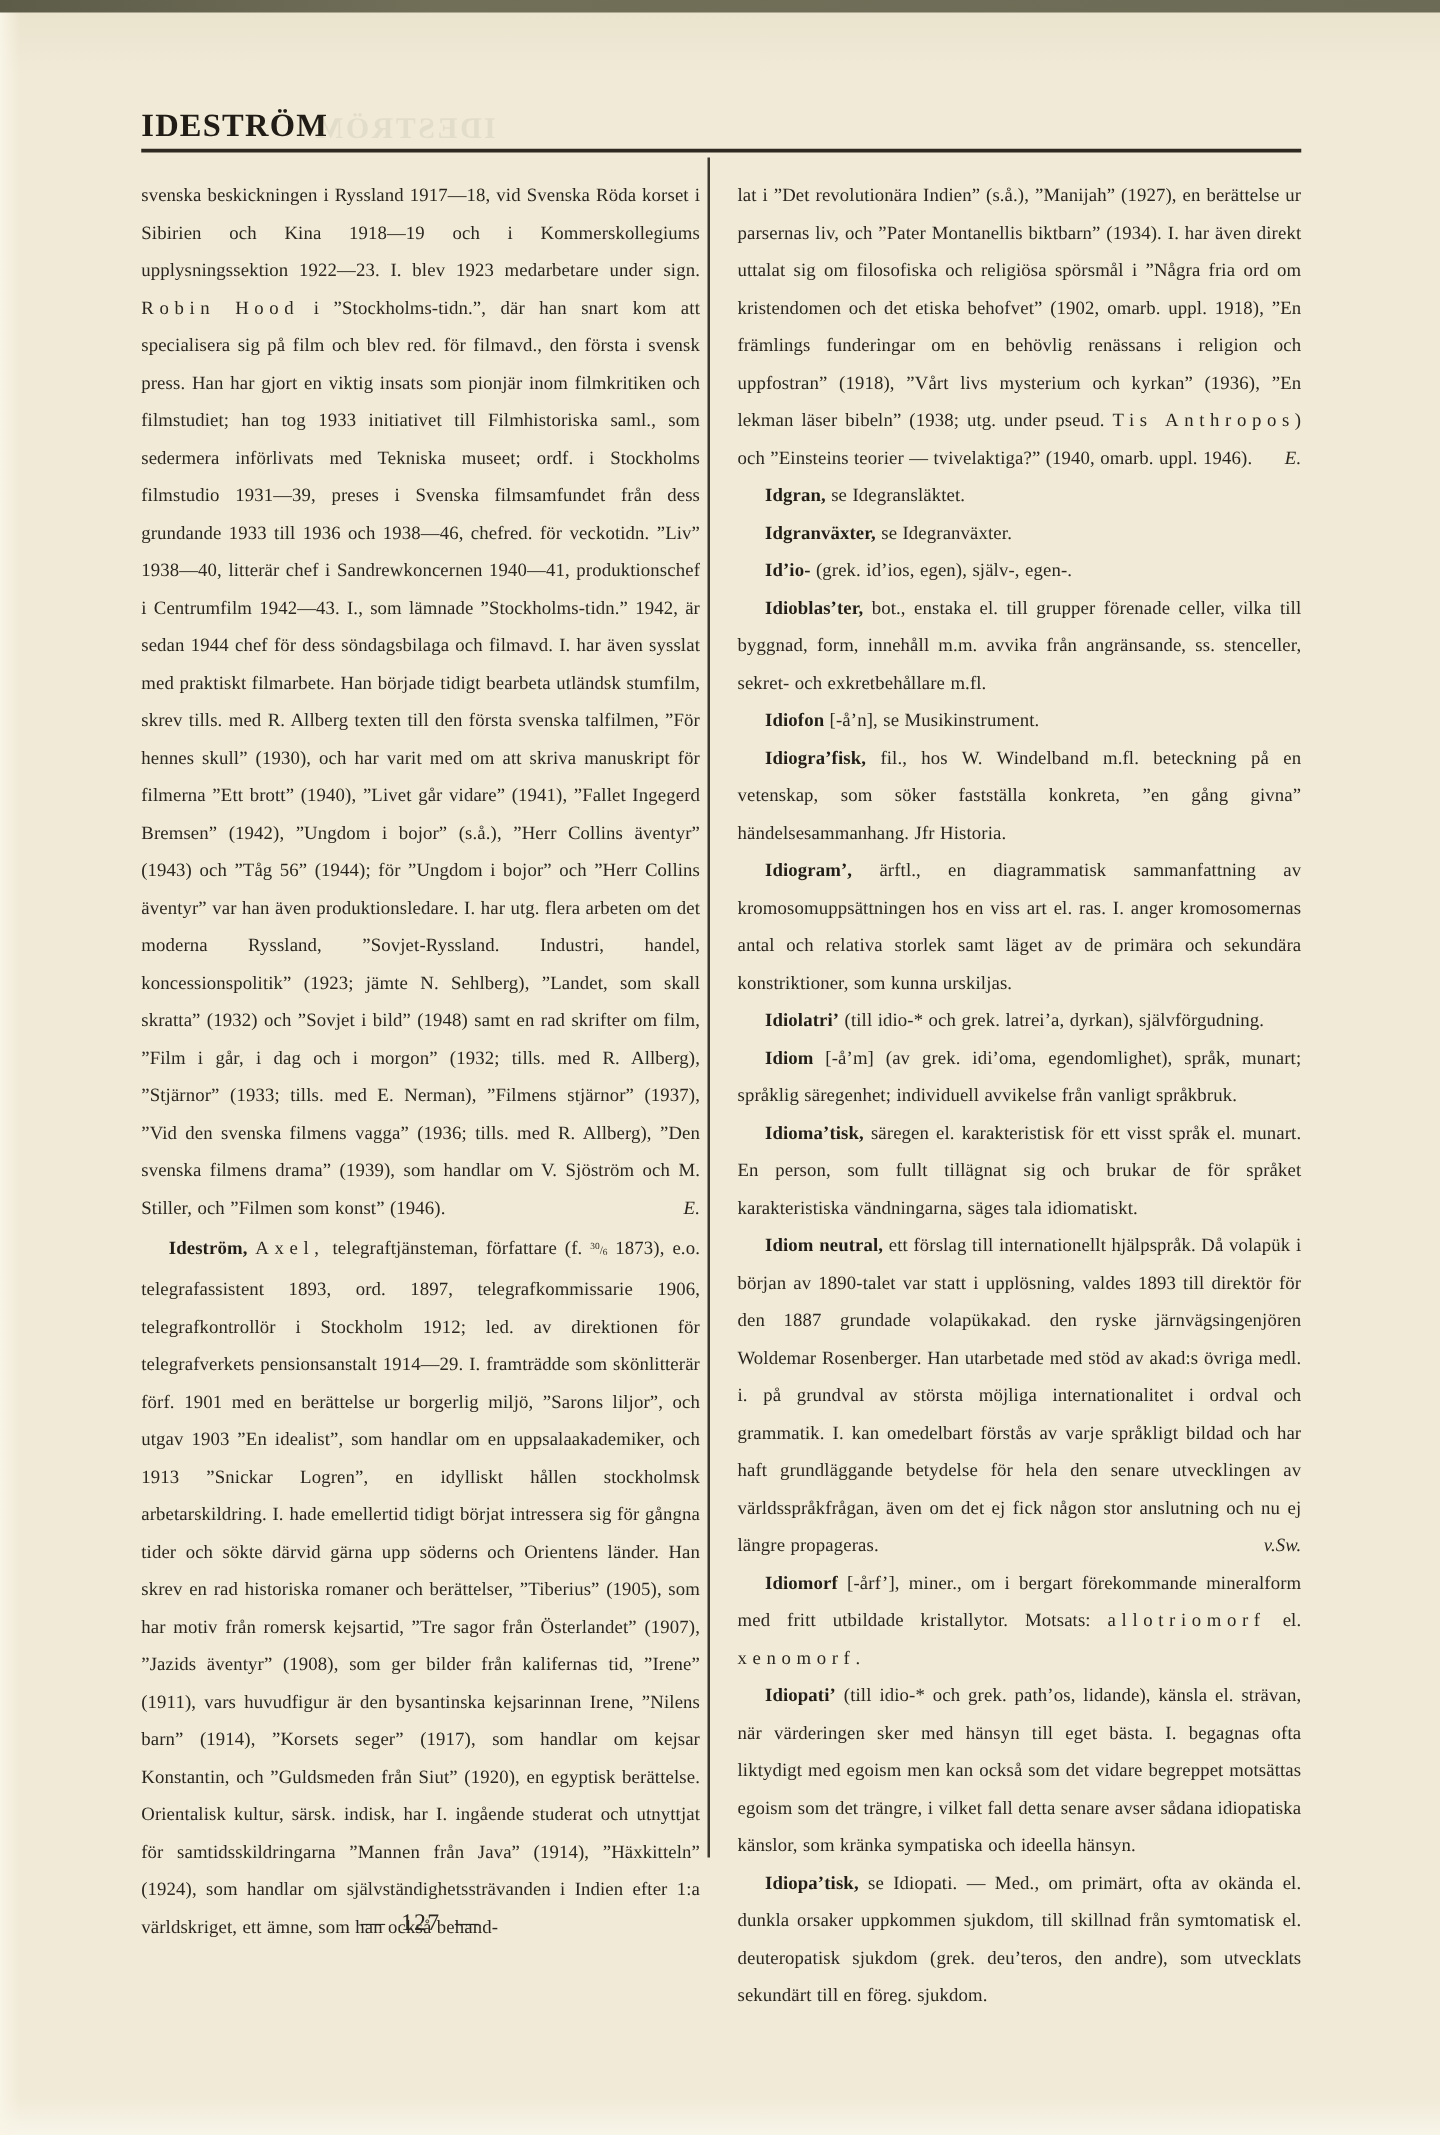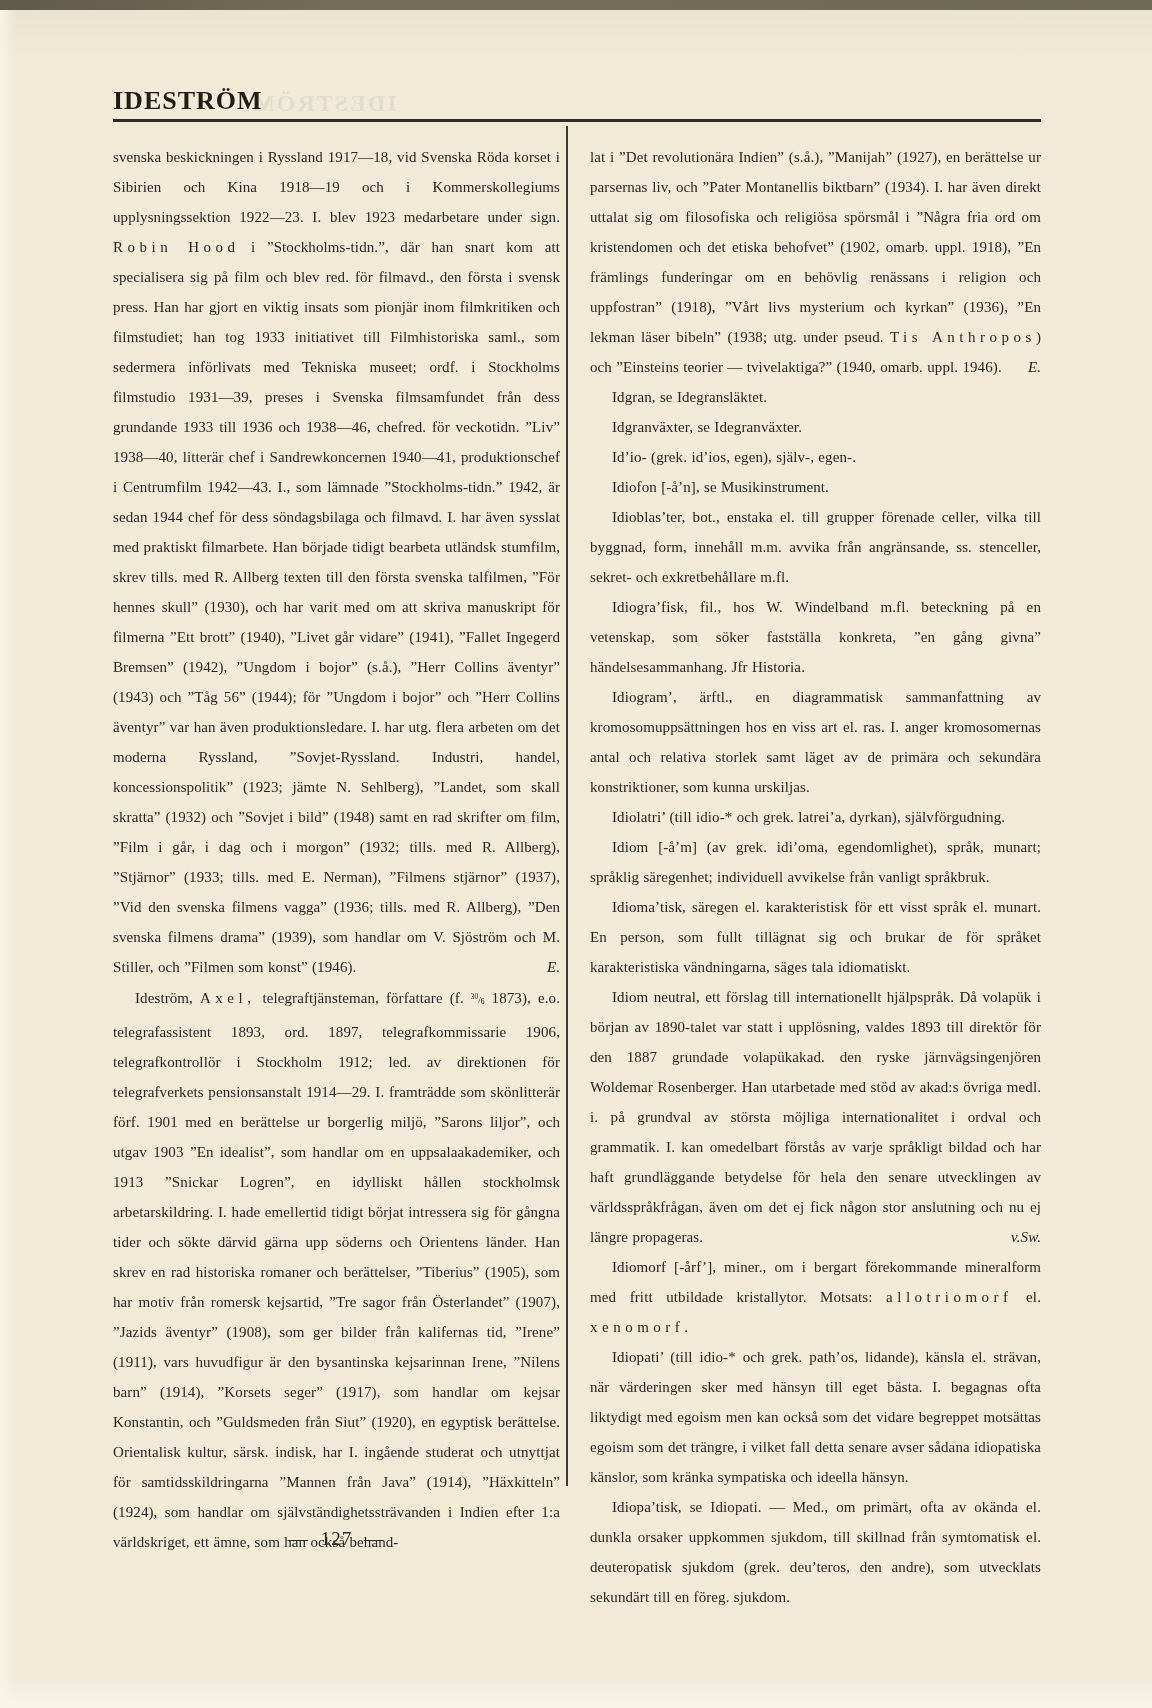--- a/index.html
+++ b/index.html
@@ -43,21 +43,21 @@
     font-size:15px;line-height:30px;
   }
   .col-left{left:113px;width:447px;}
   .col-right{left:590px;width:451px;}
   .para{
     margin:0;text-align:justify;
     word-spacing:0.03em;letter-spacing:0.1px;
     hyphens:none;
   }
   .para.indent{text-indent:22px;}
-  .b{font-weight:400;color:#221e17;}
+  .b{font-weight:700;color:#221e17;}
   .i{}
   .sp{letter-spacing:0.3em;}
   .sig{float:right;font-style:italic;padding-left:10px;}
   .frac{font-size:0.6em;letter-spacing:0;}
   .frac sup{vertical-align:0.55em;}
   .frac sub{vertical-align:-0.15em;}
   .page-number{
     position:absolute;text-align:center;
     font-size:19px;letter-spacing:1px;color:#2b2720;
     word-spacing:6px;
@@ -79,22 +79,22 @@
 
   <div class="col col-left">
       <p class="para"><span>svenska beskickningen i Ryssland 1917—18, vid Svenska Röda korset i Sibirien och Kina 1918—19 och i Kommerskollegiums upplysningssektion 1922—23. I. blev 1923 medarbetare under sign. </span><span class="sp">Robin Hood</span><span> i ”Stockholms-tidn.”, där han snart kom att specialisera sig på film och blev red. för filmavd., den första i svensk press. Han har gjort en viktig insats som pionjär inom filmkritiken och filmstudiet; han tog 1933 initiativet till Filmhistoriska saml., som sedermera införlivats med Tekniska museet; ordf. i Stockholms filmstudio 1931—39, preses i Svenska filmsamfundet från dess grundande 1933 till 1936 och 1938—46, chefred. för veckotidn. ”Liv” 1938—40, litterär chef i Sandrewkoncernen 1940—41, produktionschef i Centrumfilm 1942—43. I., som lämnade ”Stockholms-tidn.” 1942, är sedan 1944 chef för dess söndagsbilaga och filmavd. I. har även sysslat med praktiskt filmarbete. Han började tidigt bearbeta utländsk stumfilm, skrev tills. med R. Allberg texten till den första svenska talfilmen, ”För hennes skull” (1930), och har varit med om att skriva manuskript för filmerna ”Ett brott” (1940), ”Livet går vidare” (1941), ”Fallet Ingegerd Bremsen” (1942), ”Ungdom i bojor” (s.å.), ”Herr Collins äventyr” (1943) och ”Tåg 56” (1944); för ”Ungdom i bojor” och ”Herr Collins äventyr” var han även produktionsledare. I. har utg. flera arbeten om det moderna Ryssland, ”Sovjet-Ryssland. Industri, handel, koncessionspolitik” (1923; jämte N. Sehlberg), ”Landet, som skall skratta” (1932) och ”Sovjet i bild” (1948) samt en rad skrifter om film, ”Film i går, i dag och i morgon” (1932; tills. med R. Allberg), ”Stjärnor” (1933; tills. med E. Nerman), ”Filmens stjärnor” (1937), ”Vid den svenska filmens vagga” (1936; tills. med R. Allberg), ”Den svenska filmens drama” (1939), som handlar om V. Sjöström och M. Stiller, och ”Filmen som konst” (1946).</span><span class="sig">E.</span></p>
       <p class="para indent"><span class="b">Ideström,</span><span> </span><span class="sp">Axel,</span><span> telegraftjänsteman, författare (f. </span><span class="frac"><sup>30</sup>/<sub>6</sub></span><span> 1873), e.o. telegrafassistent 1893, ord. 1897, telegrafkommissarie 1906, telegrafkontrollör i Stockholm 1912; led. av direktionen för telegrafverkets pensionsanstalt 1914—29. I. framträdde som skönlitterär förf. 1901 med en berättelse ur borgerlig miljö, ”Sarons liljor”, och utgav 1903 ”En idealist”, som handlar om en uppsalaakademiker, och 1913 ”Snickar Logren”, en idylliskt hållen stockholmsk arbetarskildring. I. hade emellertid tidigt börjat intressera sig för gångna tider och sökte därvid gärna upp söderns och Orientens länder. Han skrev en rad historiska romaner och berättelser, ”Tiberius” (1905), som har motiv från romersk kejsartid, ”Tre sagor från Österlandet” (1907), ”Jazids äventyr” (1908), som ger bilder från kalifernas tid, ”Irene” (1911), vars huvudfigur är den bysantinska kejsarinnan Irene, ”Nilens barn” (1914), ”Korsets seger” (1917), som handlar om kejsar Konstantin, och ”Guldsmeden från Siut” (1920), en egyptisk berättelse. Orientalisk kultur, särsk. indisk, har I. ingående studerat och utnyttjat för samtidsskildringarna ”Mannen från Java” (1914), ”Häxkitteln” (1924), som handlar om självständighetssträvanden i Indien efter 1:a världskriget, ett ämne, som han också behand-</span></p>
     </div>
   <div class="col col-right">
       <p class="para"><span>lat i ”Det revolutionära Indien” (s.å.), ”Manijah” (1927), en berättelse ur parsernas liv, och ”Pater Montanellis biktbarn” (1934). I. har även direkt uttalat sig om filosofiska och religiösa spörsmål i ”Några fria ord om kristendomen och det etiska behofvet” (1902, omarb. uppl. 1918), ”En främlings funderingar om en behövlig renässans i religion och uppfostran” (1918), ”Vårt livs mysterium och kyrkan” (1936), ”En lekman läser bibeln” (1938; utg. under pseud. </span><span class="sp">Tis Anthropos</span><span>) och ”Einsteins teorier — tvivelaktiga?” (1940, omarb. uppl. 1946).</span><span class="sig">E.</span></p>
       <p class="para indent"><span class="b">Idgran,</span><span> se Idegransläktet.</span></p>
       <p class="para indent"><span class="b">Idgranväxter,</span><span> se Idegranväxter.</span></p>
       <p class="para indent"><span class="b">Id’io-</span><span> (grek. </span><span class="i">id’ios,</span><span> egen), själv-, egen-.</span></p>
+      <p class="para indent"><span class="b">Idioblas’ter,</span><span> </span><span class="i">bot.,</span><span> enstaka el. till grupper förenade celler, vilka till byggnad, form, innehåll m.m. avvika från angränsande, ss. stenceller, sekret- och exkretbehållare m.fl.</span></p>
       <p class="para indent"><span class="b">Idiofon</span><span> [-å’n], se Musikinstrument.</span></p>
-      <p class="para indent"><span class="b">Idioblas’ter,</span><span> </span><span class="i">bot.,</span><span> enstaka el. till grupper förenade celler, vilka till byggnad, form, innehåll m.m. avvika från angränsande, ss. stenceller, sekret- och exkretbehållare m.fl.</span></p>
       <p class="para indent"><span class="b">Idiogra’fisk,</span><span> </span><span class="i">fil.,</span><span> hos W. Windelband m.fl. beteckning på en vetenskap, som söker fastställa konkreta, ”en gång givna” händelsesammanhang. Jfr Historia.</span></p>
       <p class="para indent"><span class="b">Idiogram’,</span><span> </span><span class="i">ärftl.,</span><span> en diagrammatisk sammanfattning av kromosomuppsättningen hos en viss art el. ras. I. anger kromosomernas antal och relativa storlek samt läget av de primära och sekundära konstriktioner, som kunna urskiljas.</span></p>
       <p class="para indent"><span class="b">Idiolatri’</span><span> (till </span><span class="i">idio-*</span><span> och grek. </span><span class="i">latrei’a,</span><span> dyrkan), självförgudning.</span></p>
       <p class="para indent"><span class="b">Idiom</span><span> [-å’m] (av grek. </span><span class="i">idi’oma,</span><span> egendomlighet), språk, munart; språklig säregenhet; individuell avvikelse från vanligt språkbruk.</span></p>
       <p class="para indent"><span class="b">Idioma’tisk,</span><span> säregen el. karakteristisk för ett visst språk el. munart. En person, som fullt tillägnat sig och brukar de för språket karakteristiska vändningarna, säges tala idiomatiskt.</span></p>
       <p class="para indent"><span class="b">Idiom neutral,</span><span> ett förslag till internationellt hjälpspråk. Då volapük i början av 1890-talet var statt i upplösning, valdes 1893 till direktör för den 1887 grundade volapükakad. den ryske järnvägsingenjören Woldemar Rosenberger. Han utarbetade med stöd av akad:s övriga medl. i. på grundval av största möjliga internationalitet i ordval och grammatik. I. kan omedelbart förstås av varje språkligt bildad och har haft grundläggande betydelse för hela den senare utvecklingen av världsspråkfrågan, även om det ej fick någon stor anslutning och nu ej längre propageras.</span><span class="sig">v.Sw.</span></p>
       <p class="para indent"><span class="b">Idiomorf</span><span> [-årf’], </span><span class="i">miner.,</span><span> om i bergart förekommande mineralform med fritt utbildade kristallytor. Motsats: </span><span class="sp">allotriomorf</span><span> el. </span><span class="sp">xenomorf.</span></p>
       <p class="para indent"><span class="b">Idiopati’</span><span> (till </span><span class="i">idio-*</span><span> och grek. </span><span class="i">path’os,</span><span> lidande), känsla el. strävan, när värderingen sker med hänsyn till eget bästa. I. begagnas ofta liktydigt med egoism men kan också som det vidare begreppet motsättas egoism som det trängre, i vilket fall detta senare avser sådana idiopatiska känslor, som kränka sympatiska och ideella hänsyn.</span></p>
       <p class="para indent"><span class="b">Idiopa’tisk,</span><span> se Idiopati. — </span><span class="i">Med.,</span><span> om primärt, ofta av okända el. dunkla orsaker uppkommen sjukdom, till skillnad från symtomatisk el. deuteropatisk sjukdom (grek. </span><span class="i">deu’teros,</span><span> den andre), som utvecklats sekundärt till en föreg. sjukdom.</span></p>
     </div>

